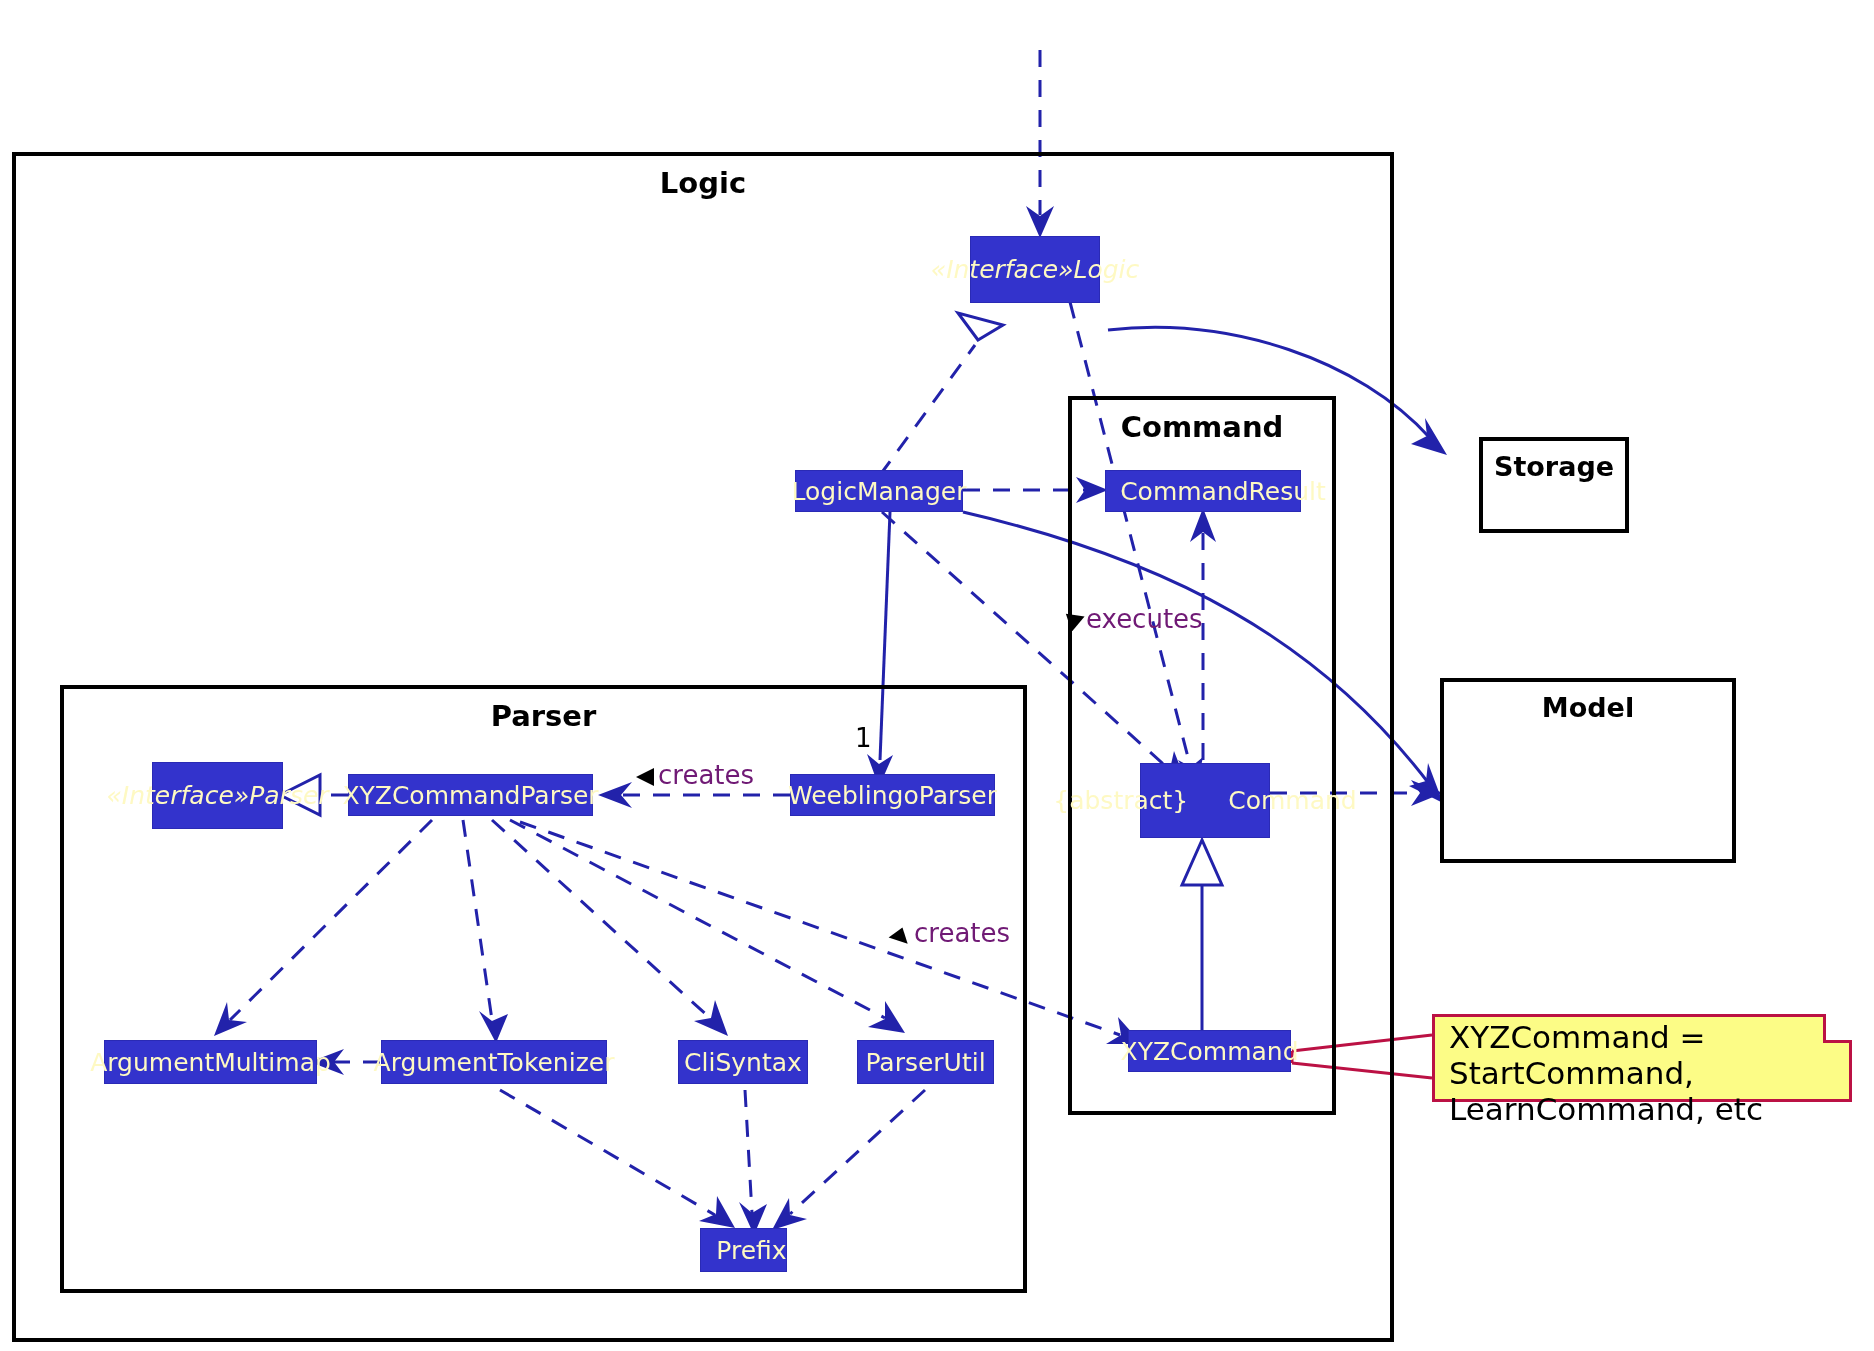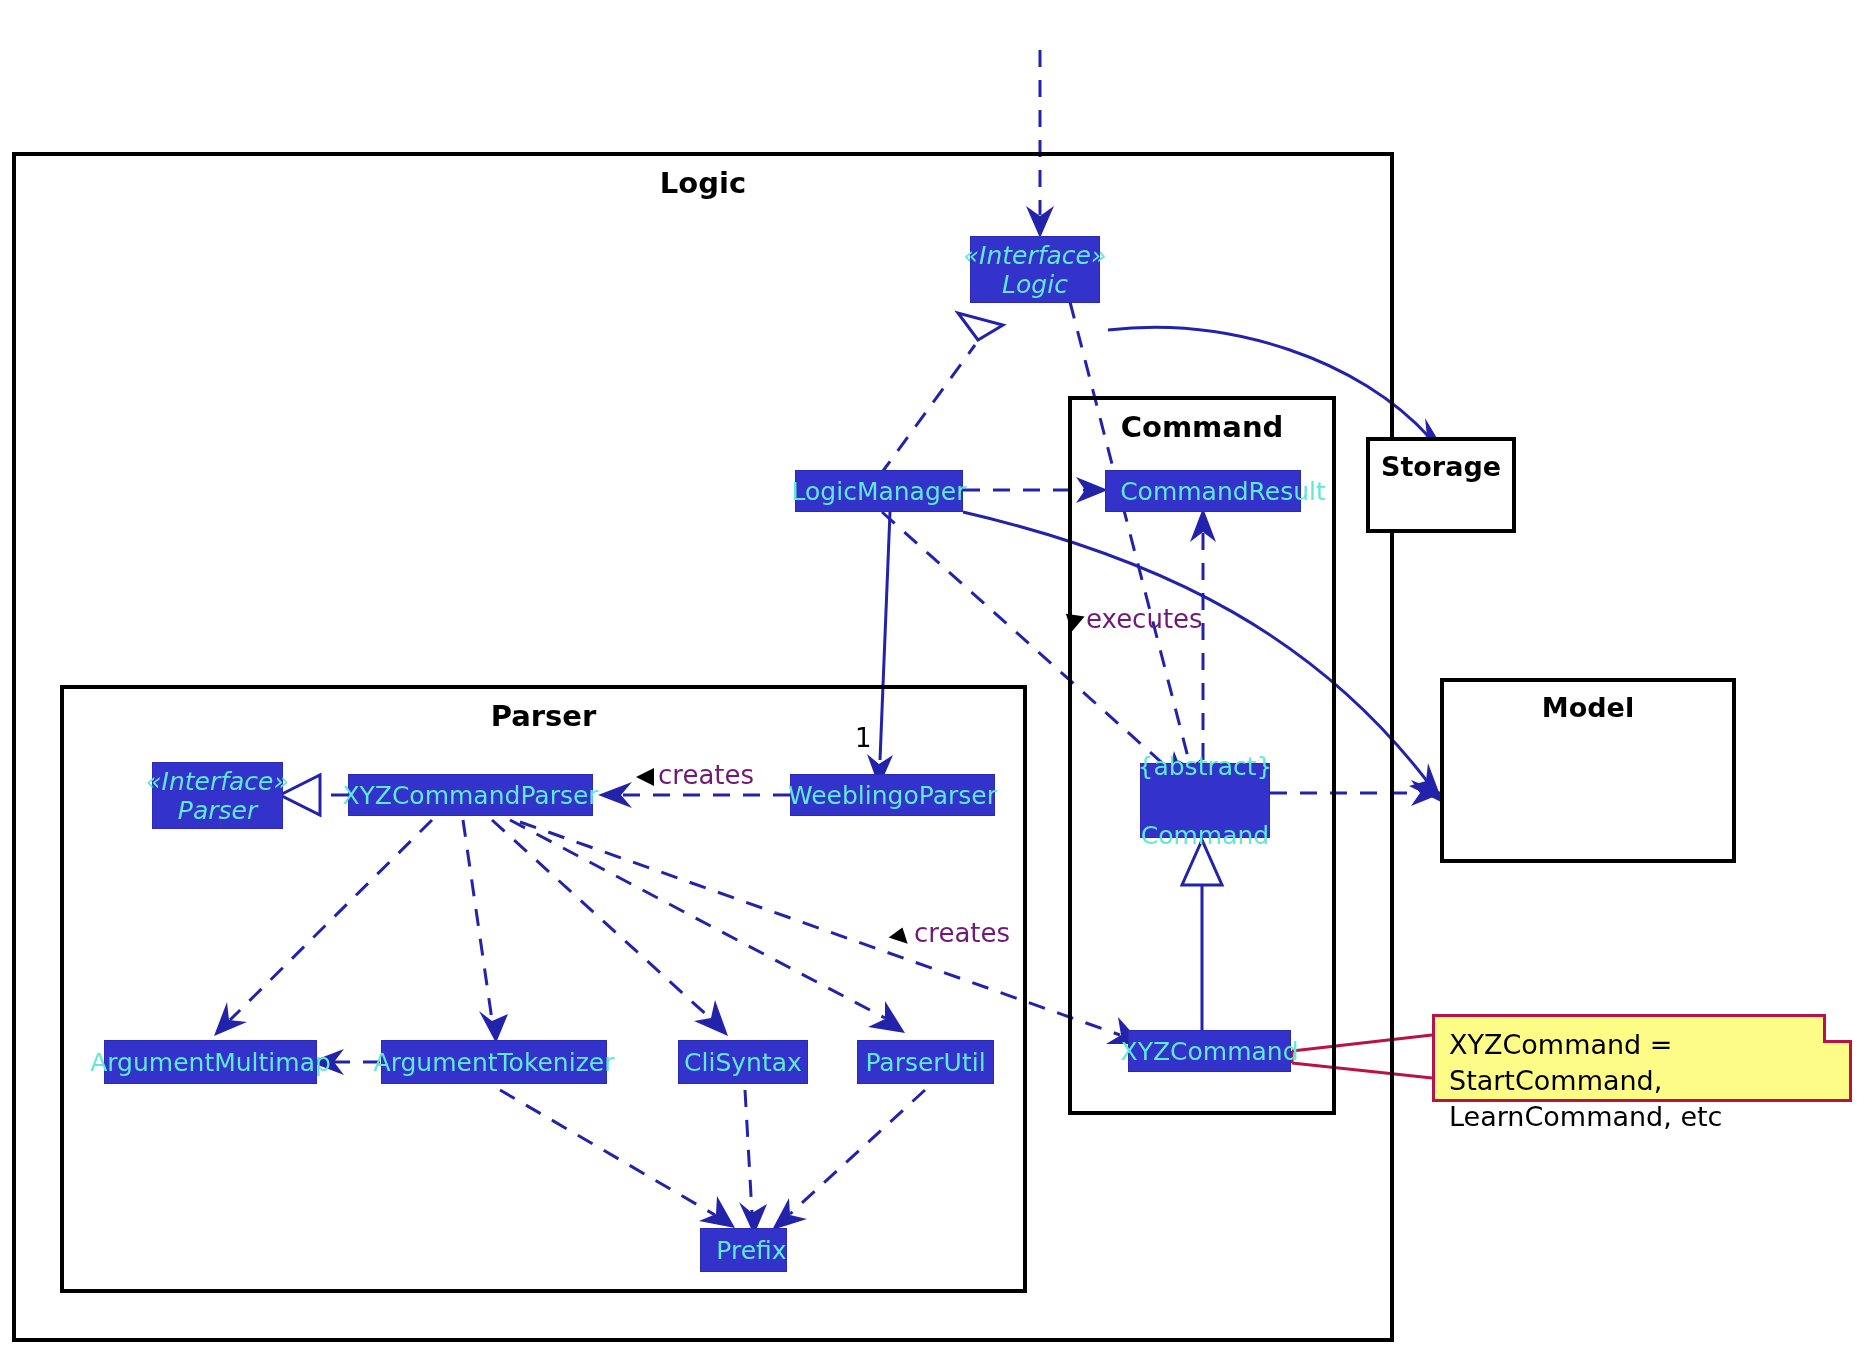--- a/index.html
+++ b/index.html
@@ -82,27 +82,26 @@
     font-size: 27px;
     color: #000000;
     margin-top: 10px;
   }
 
   
   .cls {
     position: absolute;
     background: #3333cc;
     border: 1px solid #2a2ab5;
-    color: #5eead4;
+    color: #fef9c3;
     font-size: 25px;
     line-height: 29px;
     display: flex;
     align-items: center;
     justify-content: center;
-    flex-direction: column;
     box-sizing: border-box;
     text-align: center;
     white-space: nowrap;
     font-family: "DejaVu Sans", sans-serif;
   }
   .cls.italic {
     font-style: italic;
   }
   .cls .l1, .cls .l2 {
     display: block;
@@ -122,22 +121,22 @@
     color: #000000;
     font-family: "DejaVu Sans", sans-serif;
   }
 
   
   .note {
     position: absolute;
     background: #fcfc86;
     border: 3px solid #bb1144;
     box-sizing: border-box;
-    padding: 10px 14px;
-    font-size: 27px;
+    padding: 2px 14px;
+    font-size: 31px;
     line-height: 36px;
     color: #000000;
     font-family: "DejaVu Sans", sans-serif;
   }
   .note .fold {
     position: absolute;
     right: -3px;
     top: -3px;
     width: 26px;
     height: 26px;
@@ -253,21 +252,21 @@
   </div>
 
   <div class="pkg" style="left:1068px; top:396px; width:268px; height:719px;">
     <span class="pkg-title" style="top:10px; font-size:29px;">Command</span>
   </div>
 
   <div class="pkg" style="left:60px; top:685px; width:967px; height:608px;">
     <span class="pkg-title" style="top:10px; font-size:29px;">Parser</span>
   </div>
 
-  <div class="plainbox" style="left:1366px; top:437px; width:150px; height:96px;">
+  <div class="plainbox" style="left:1479px; top:437px; width:150px; height:96px;">
     <span>Storage</span>
   </div>
 
   <div class="plainbox" style="left:1440px; top:678px; width:296px; height:185px;">
     <span>Model</span>
   </div>
 
   <div class="cls italic" style="left:970px; top:236px; width:130px; height:67px;">
     <span class="l1">«Interface»</span>
     <span class="l2">Logic</span>

